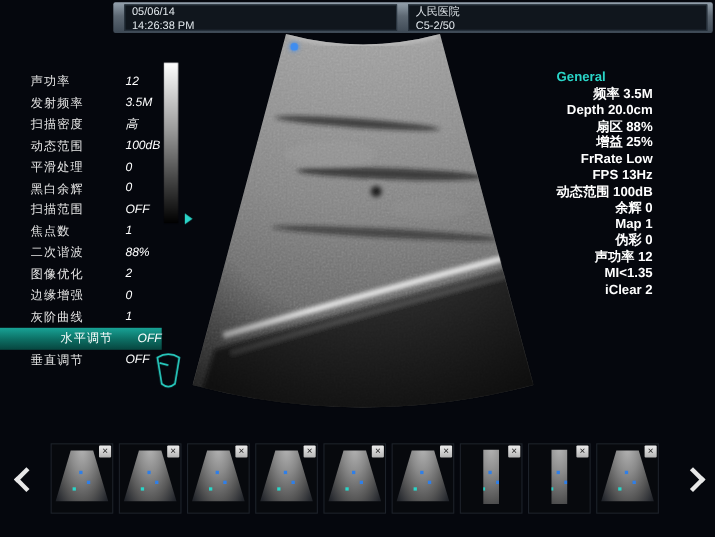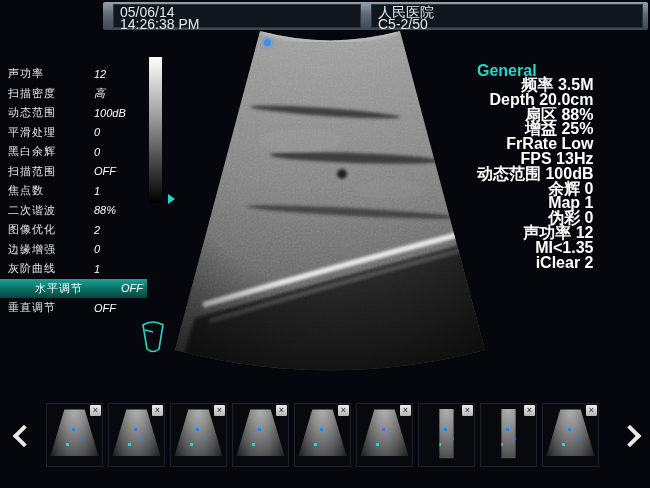--- a/index.html
+++ b/index.html
@@ -10,30 +10,30 @@
   .screen{position:absolute;inset:0;}
 
   
   .topbar{
     position:absolute;left:103px;top:2px;width:545px;height:28px;
     background:linear-gradient(180deg,#95a2ae 0%,#5d6873 45%,#3d4854 100%);
     border-radius:2px;
   }
   .tcell{
     position:absolute;top:2px;bottom:2px;background:#10161d;
-    border:1px solid #2a3540;color:#e3e9ee;font-size:14px;line-height:12px;
+    border:1px solid #2a3540;color:#e3e9ee;font-size:10px;line-height:12px;
     padding:1px 6px;box-sizing:border-box;
   }
   .tcell-left{left:10px;width:248px;}
   .tcell-right{left:268px;right:5px;}
 
   
   .left-panel{position:absolute;left:0;top:64px;width:147px;}
   .prow{height:19.5px;display:flex;align-items:center;font-size:11px;color:#e6e6e6;padding-left:8px;box-sizing:border-box;}
-  .plabel{width:86px;letter-spacing:1px;}
+  .plabel{width:86px;letter-spacing:1px;margin-left:20px;}
   .pvalue{color:#ffffff;font-style:italic;}
   .prow.highlight{
     background:linear-gradient(180deg,#18a396 0%,#0d7166 50%,#07453f 100%);
     color:#ffffff;
     padding-left:35px;
   }
 
   
   .grayscale-bar{
     position:absolute;left:149px;top:57px;width:13px;height:146px;
@@ -46,21 +46,21 @@
   .cursor-dot{
     position:absolute;left:264px;top:39px;width:7px;height:7px;border-radius:50%;
     background:#3f8df0;box-shadow:0 0 5px #3f8df0;
   }
   .body-marker{position:absolute;left:138px;top:318px;}
 
   
   .us-svg{position:absolute;left:0;top:0;pointer-events:none;}
 
   
-  .right-panel{position:absolute;left:477px;top:63px;font-size:16px;font-weight:bold;color:#ffffff;}
+  .right-panel{position:absolute;left:506px;top:63px;font-size:12px;font-weight:bold;color:#ffffff;}
   .rp-title{color:#2ad5c8;line-height:15px;}
   .rp-line{line-height:14.8px;white-space:pre;text-align:right;}
 
   
   .thumb-strip{position:absolute;left:0;top:402px;width:650px;height:72px;}
   .thumbs{position:absolute;left:46px;top:1px;display:flex;gap:5px;}
   .thumb{width:57px;height:64px;background:#07090d;border:1px solid #1d222a;position:relative;box-sizing:border-box;}
   .timg{
     position:absolute;inset:2px;
     background:radial-gradient(ellipse at 50% 0%,#b5b5b5 0%,#8a8a8a 30%,#555555 60%,#23262c 85%,#14171c 100%);
@@ -148,20 +148,24 @@
       <rect x="160" y="20" width="340" height="370" fill="url(#vigG)"></rect>
     </g>
   </svg>
 
   <div class="left-panel" id="left-panel">
       <div class="prow">
     <span class="plabel">声功率</span>
     <span class="pvalue">12</span>
   </div>
       <div class="prow">
+    <span class="plabel">发射频率</span>
+    <span class="pvalue">3.5M</span>
+  </div>
+      <div class="prow">
     <span class="plabel">扫描密度</span>
     <span class="pvalue">高</span>
   </div>
       <div class="prow">
     <span class="plabel">动态范围</span>
     <span class="pvalue">100dB</span>
   </div>
       <div class="prow">
     <span class="plabel">平滑处理</span>
     <span class="pvalue">0</span>

